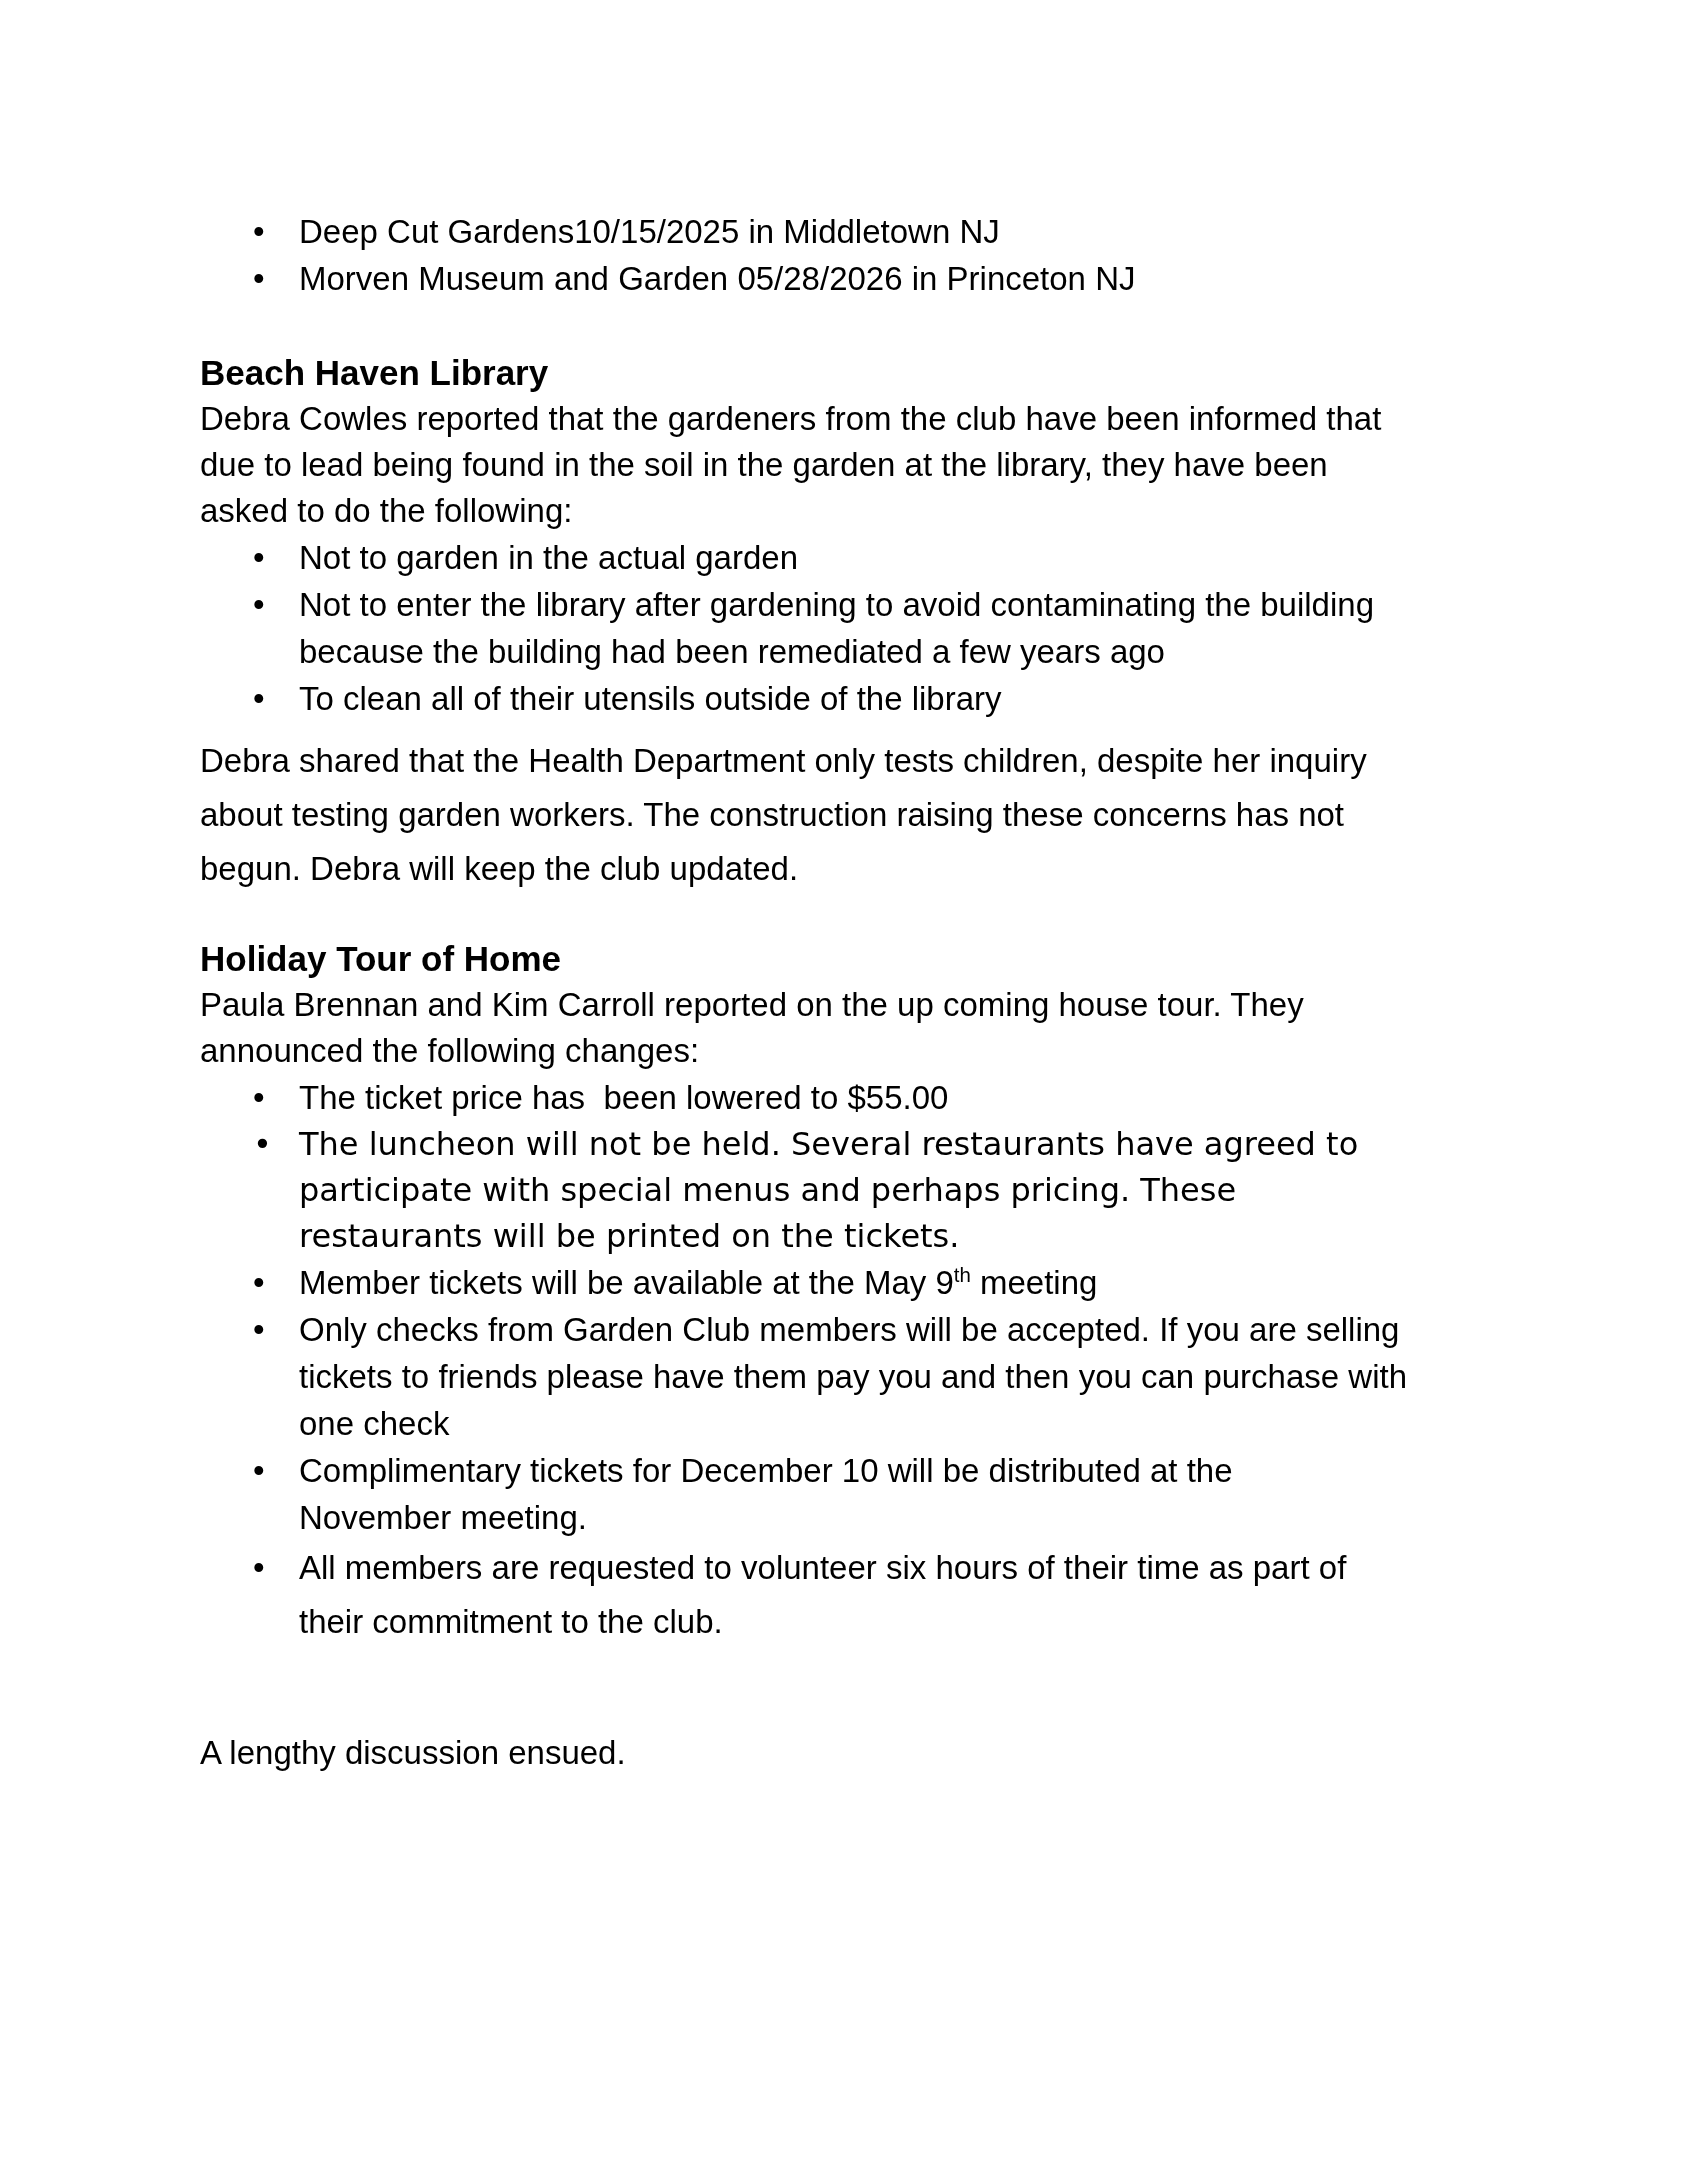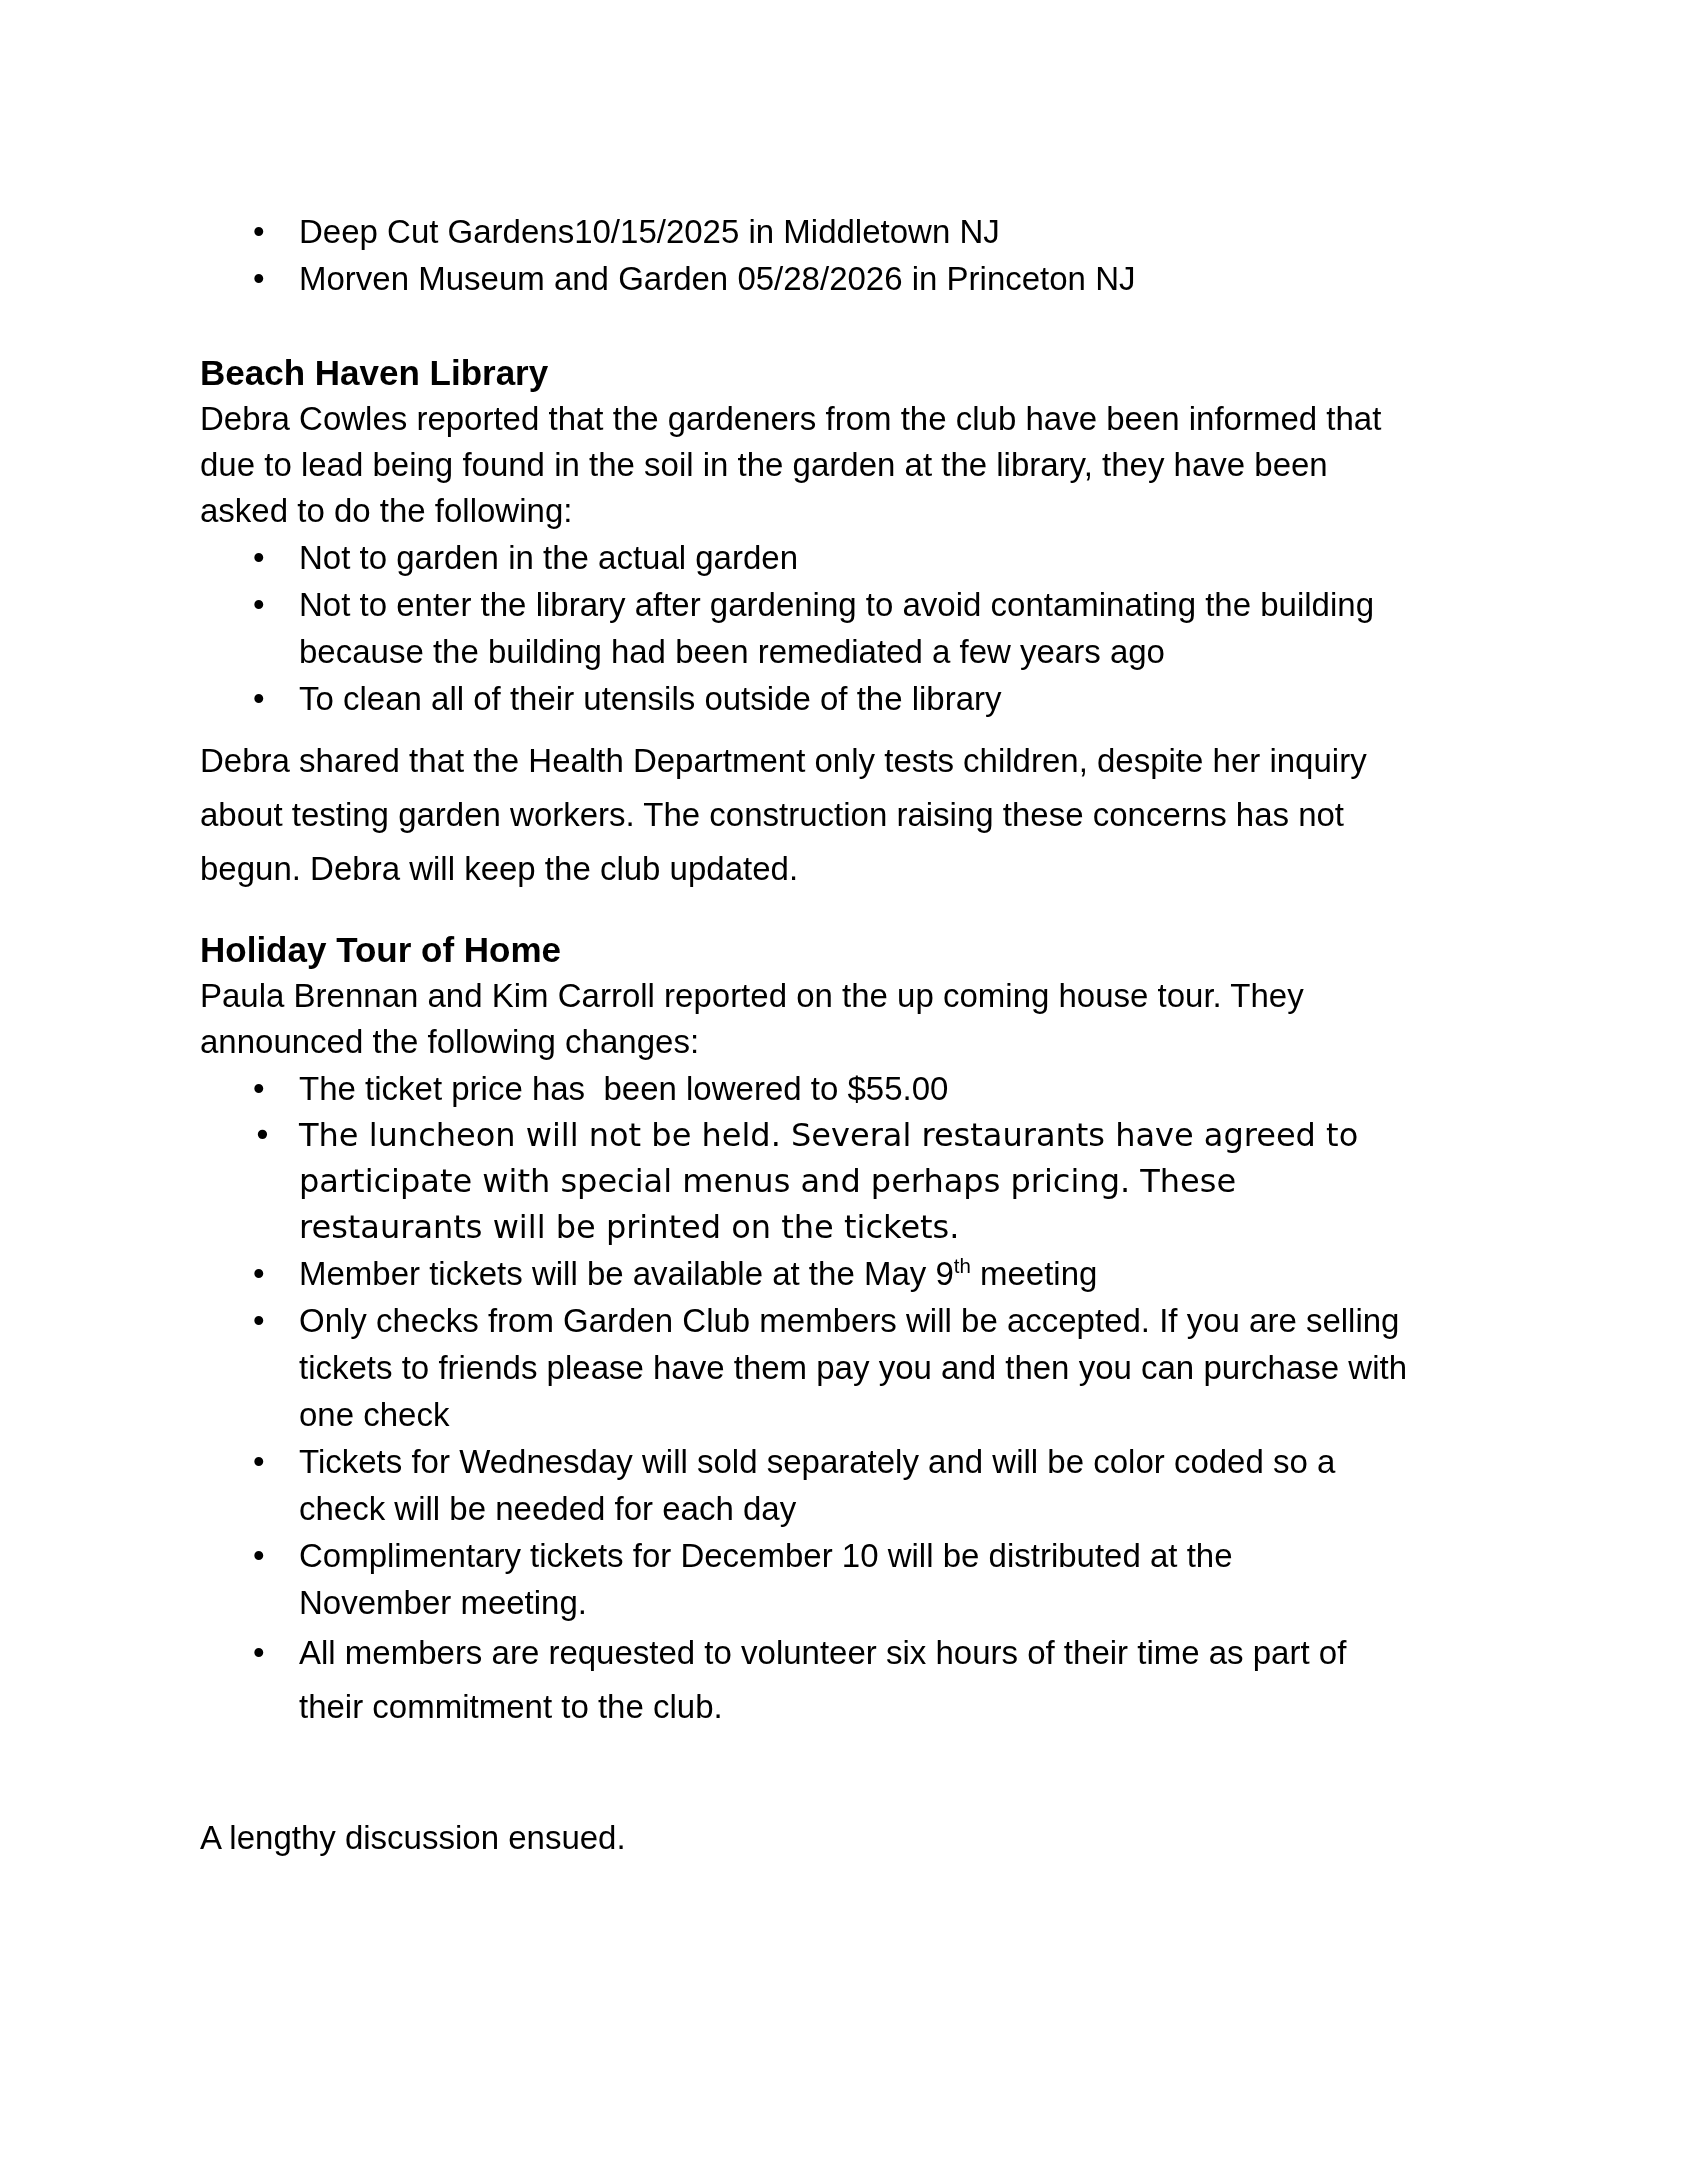--- a/index.html
+++ b/index.html
@@ -35,21 +35,21 @@
   h2.heading {
     margin: 0;
     font-size: 35px;
     font-weight: bold;
     line-height: 46px;
   }
   h2.heading.first {
     margin-top: 48px;
   }
   h2.heading.second {
-    margin-top: 31px;
+    margin-top: 40px;
   }
   ul.blist {
     margin: 0;
     padding: 0;
     list-style: none;
   }
   ul.blist li {
     position: relative;
     padding-left: 99px;
     white-space: pre-wrap;
@@ -108,22 +108,20 @@
 
   <ul class="blist">
     <li><span>The ticket price has  been lowered to $55.00</span></li>
     <li class="alt-font"><span>The luncheon will not be held. Several restaurants have agreed to
 participate with special menus and perhaps pricing. These
 restaurants will be printed on the tickets.</span></li>
     <li><span>Member tickets will be available at the May 9</span><sup class="ordinal">th</sup><span> meeting</span></li>
     <li><span>Only checks from Garden Club members will be accepted. If you are selling
 tickets to friends please have them pay you and then you can purchase with
 one check</span></li>
-    <li><span>Tickets for Wednesday will sold separately and will be color coded so a
-check will be needed for each day</span></li>
     <li><span>Complimentary tickets for December 10 will be distributed at the
 November meeting.</span></li>
     <li class="wide-lines"><span>All members are requested to volunteer six hours of their time as part of
 their commitment to the club.</span></li>
   </ul>
 
   <p class="para closing">A lengthy discussion ensued.</p>
 
 </div>
 

